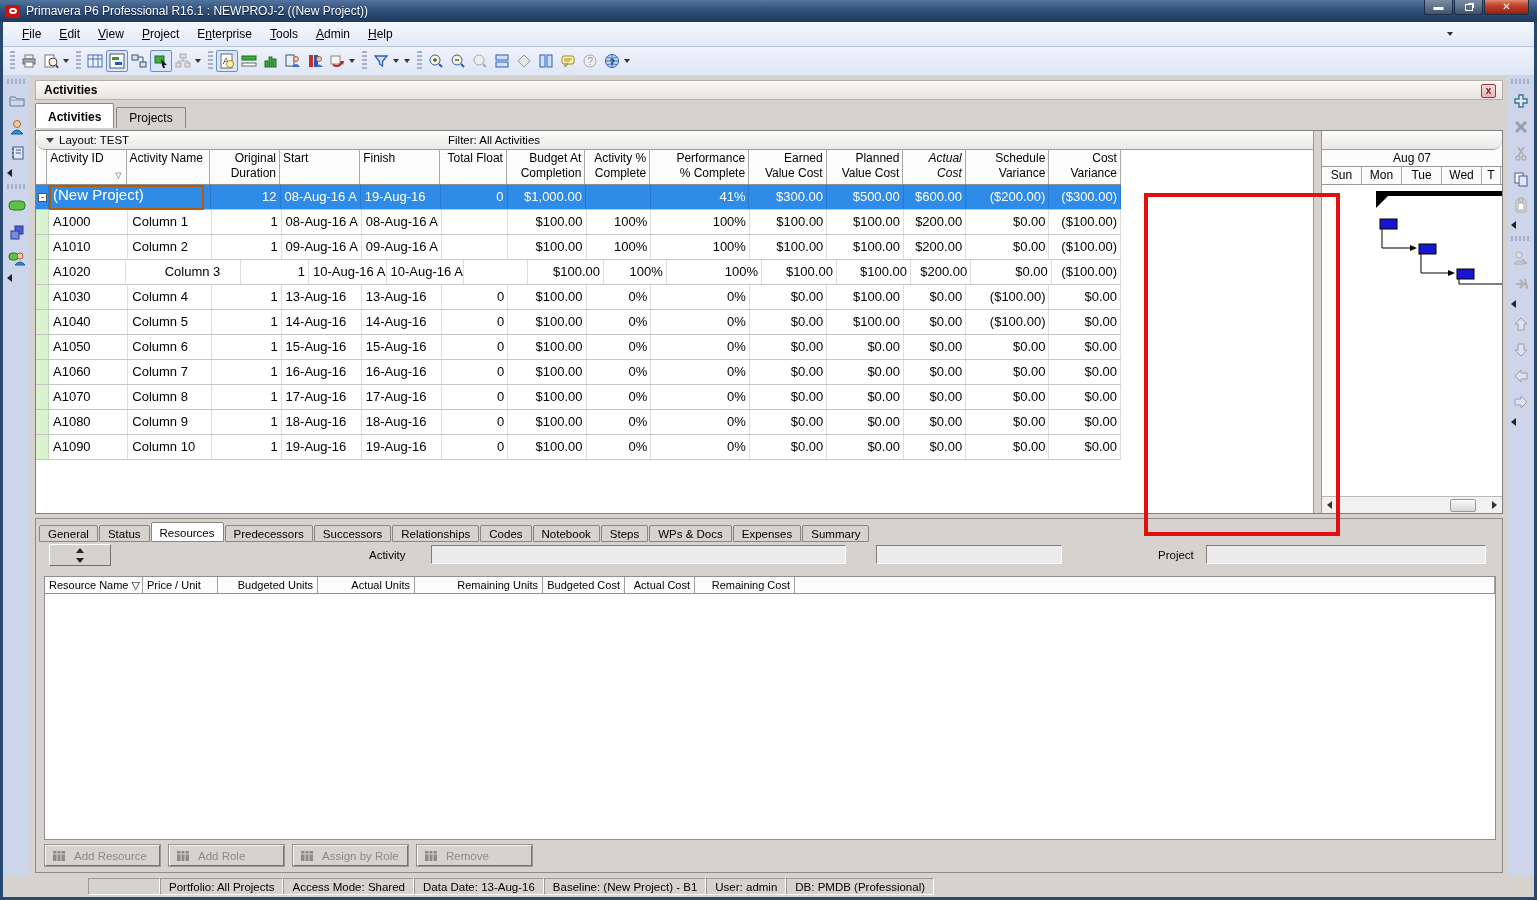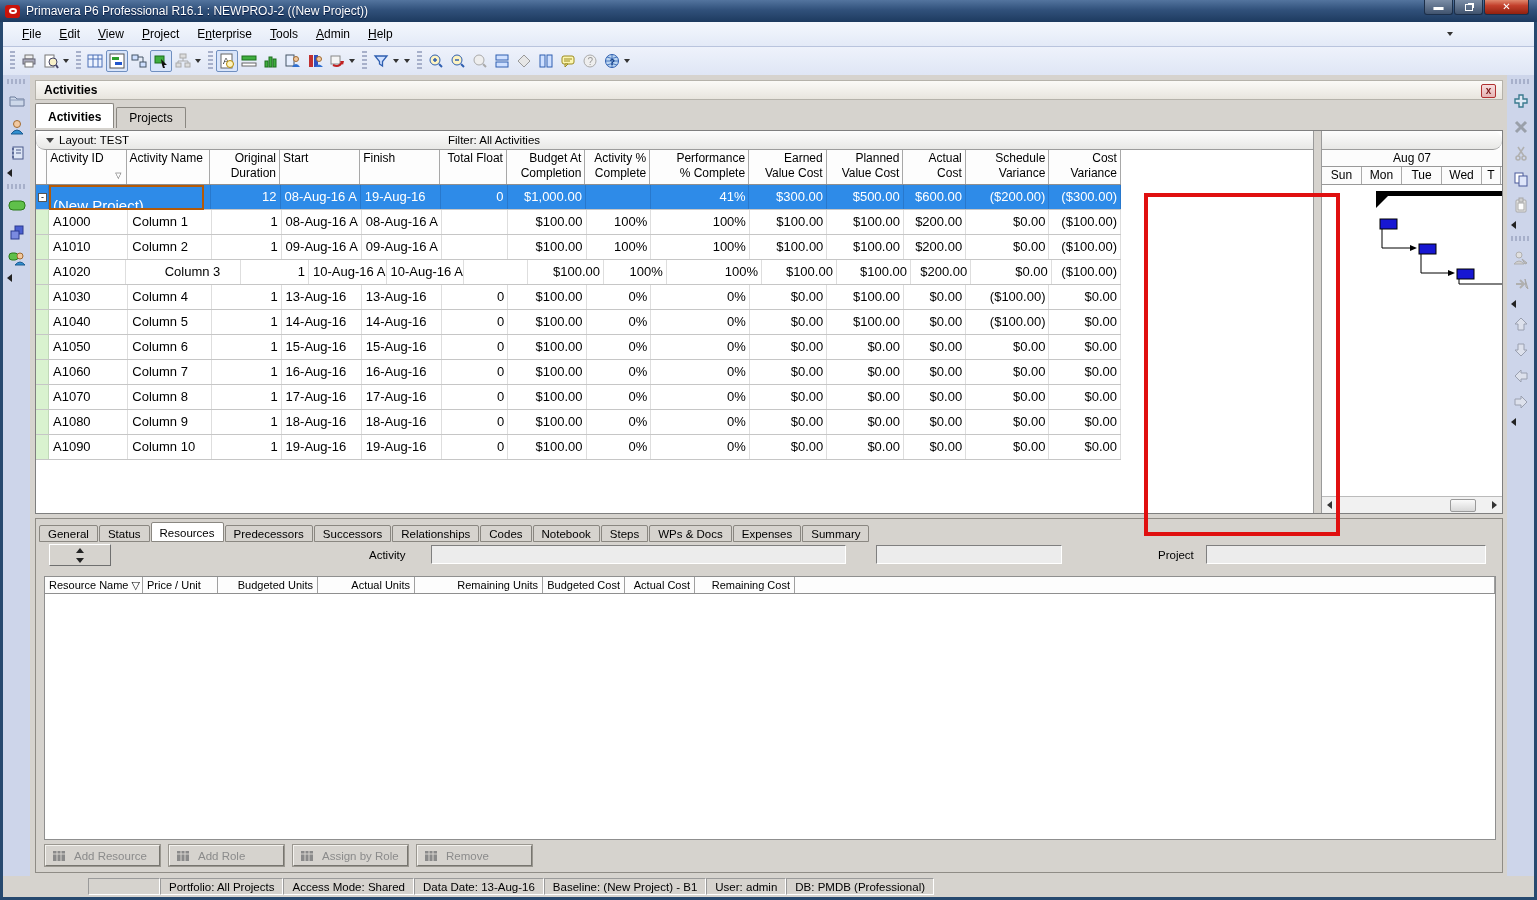--- a/index.html
+++ b/index.html
@@ -81,21 +81,21 @@
   .trow { display:flex; height:25px; border-bottom:1px solid #c6c6c6; background:#fff; }
   .trow .cell { border-right:1px solid #dedede; font-size:13px; padding:4px 4px 0 4px; overflow:hidden;
     white-space:nowrap; }
   .trow .cell.r { text-align:right; padding-right:3px; }
   .exp { width:13px; background:#d9f2cf; border-right:1px solid #c0d8b8; flex:none; position:relative; }
   .trow.selected { background:#2e8be8; color:#fff; }
   .trow.selected .cell { border-right-color:#2878cc; }
   .trow.selected .exp { background:#2e8be8; border-right-color:#2878cc; }
   .minus-box { position:absolute; left:2px; top:8px; width:9px; height:9px; background:#fff;
     border:1px solid #555; color:#000; font-size:9px; line-height:7px; text-align:center; }
-  .cell.bigname { font-size:15px; padding-top:12px; }
+  .cell.bigname { font-size:15px; padding-top:1px; }
   .focus-outline { position:absolute; left:13px; top:0; width:155px; height:25px;
     border:2px solid #b45a08; pointer-events:none; }
   .table-filler { position:absolute; left:0; top:310px; bottom:0; width:1277px; background:#fff; }
   .vsplit { position:absolute; left:1277px; top:0; width:9px; height:382px; background:#d6d3ce;
     border-left:1px solid #9a9a9a; border-right:1px solid #9a9a9a; }
   
   .gantt-pane { position:absolute; left:1286px; top:19px; width:180px; height:363px; background:#fff; overflow:hidden; }
   .g-month { height:17px; border-bottom:1px solid #999; text-align:center; font-size:12px; background:#fcfcfc; padding-top:1px; }
   .g-days { display:flex; height:18px; border-bottom:1px solid #999; background:#fcfcfc; }
   .g-day { width:40px; border-right:1px solid #aaa; text-align:center; font-size:12px; padding-top:1px; }
@@ -574,21 +574,21 @@
             <div class="hcell r" style="width: 91px;">Budget At
 Completion</div>
             <div class="hcell r" style="width: 75px;">Activity %
 Complete</div>
             <div class="hcell r" style="width: 115px;">Performance
 % Complete</div>
             <div class="hcell r" style="width: 90px;">Earned
 Value Cost</div>
             <div class="hcell r" style="width: 89px;">Planned
 Value Cost</div>
-            <div class="hcell r" style="width: 72px;">Actual
+            <div class="hcell r" style="width: 72px; font-style: italic;">Actual
 Cost</div>
             <div class="hcell r" style="width: 97px;">Schedule
 Variance</div>
             <div class="hcell r" style="width: 83px;">Cost
 Variance</div>
           </div>
         <div id="tbody">
             <div class="trow selected" style="position: relative;">
               <div class="exp">
                 <div class="minus-box">-</div>

